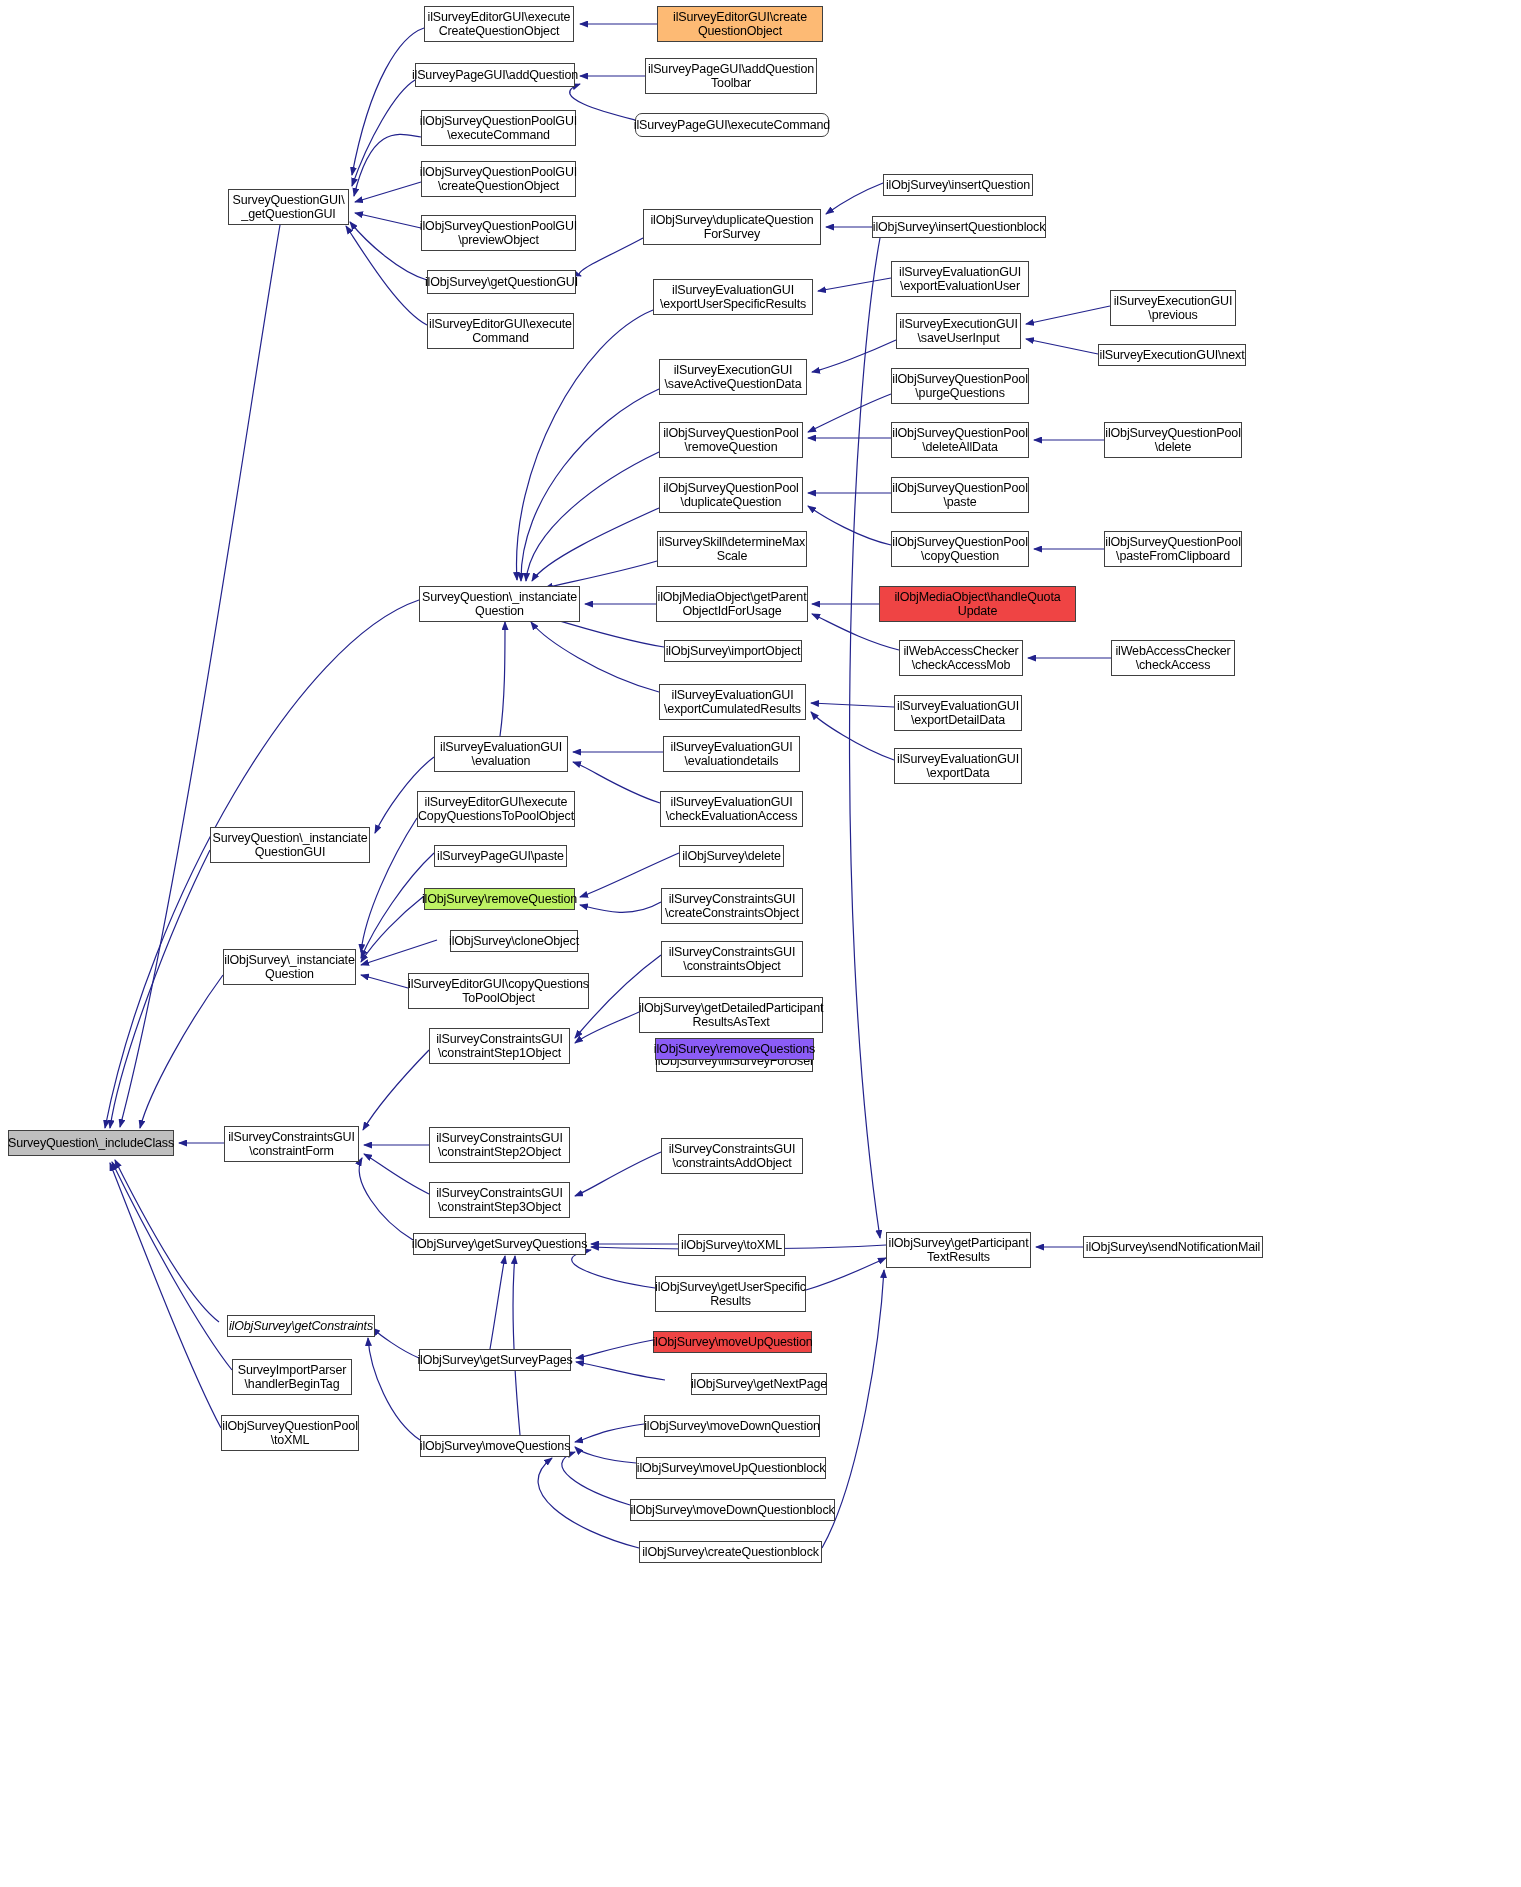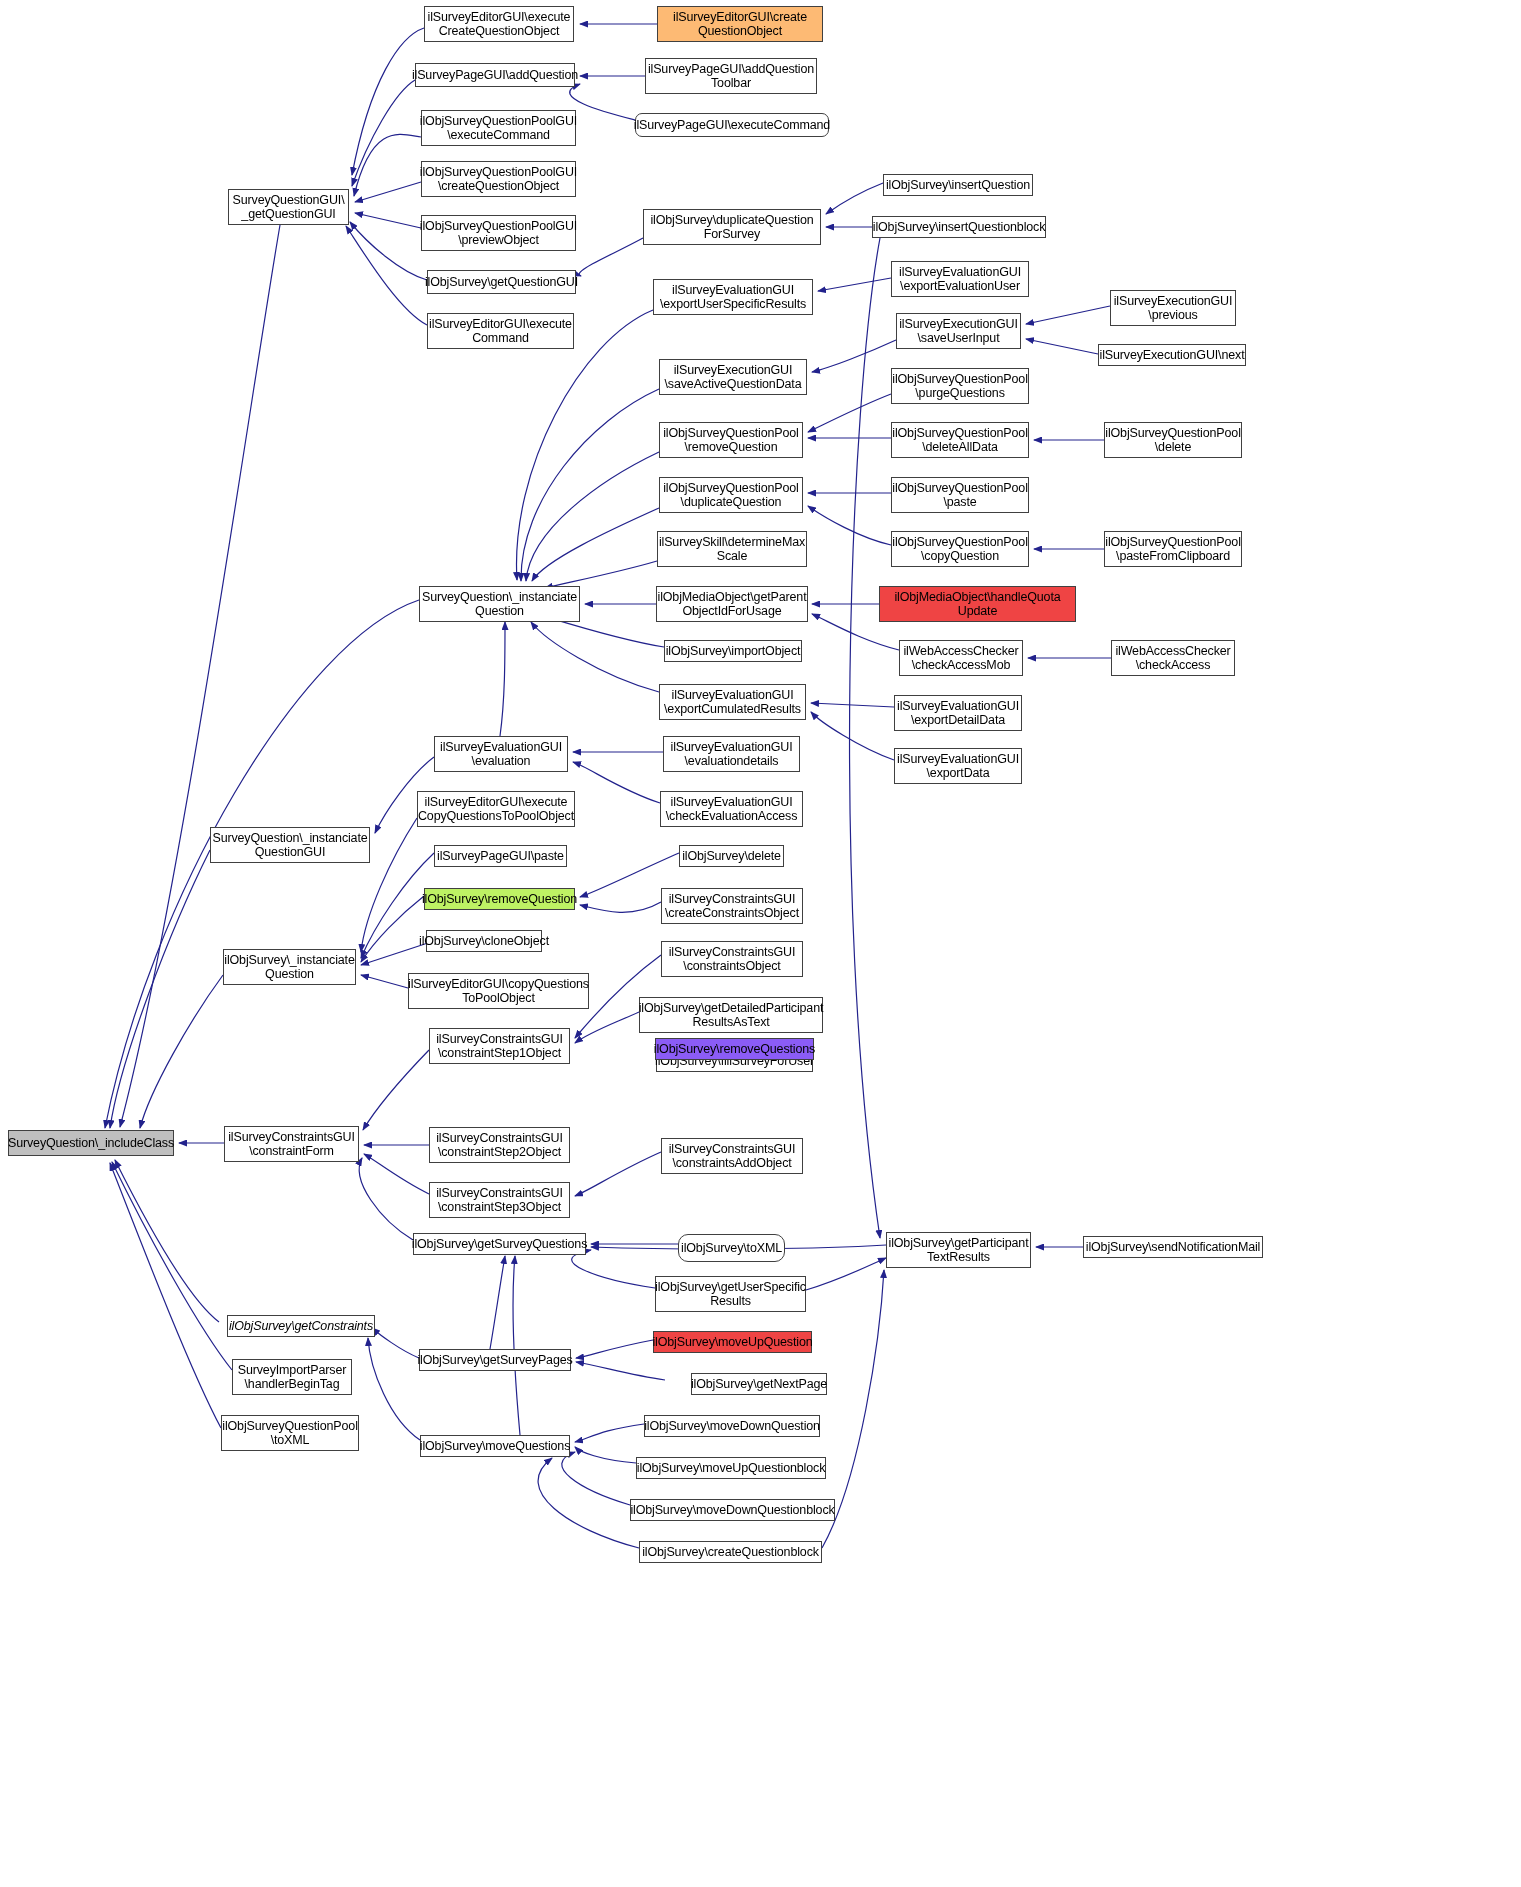--- a/index.html
+++ b/index.html
@@ -219,21 +219,21 @@
 CopyQuestionsToPoolObject</div>
       <div class="node thick" style="left: 660px; top: 791px; width: 143px; height: 36px; background: rgb(255, 255, 255); border-color: rgb(64, 64, 64);">ilSurveyEvaluationGUI
 \checkEvaluationAccess</div>
       <div class="node thick" style="left: 210px; top: 827px; width: 160px; height: 36px; background: rgb(255, 255, 255); border-color: rgb(64, 64, 64);">SurveyQuestion\_instanciate
 QuestionGUI</div>
       <div class="node thick" style="left: 434px; top: 845px; width: 133px; height: 22px; background: rgb(255, 255, 255); border-color: rgb(64, 64, 64);">ilSurveyPageGUI\paste</div>
       <div class="node thick" style="left: 679px; top: 845px; width: 105px; height: 22px; background: rgb(255, 255, 255); border-color: rgb(64, 64, 64);">ilObjSurvey\delete</div>
       <div class="node thick" style="left: 424px; top: 888px; width: 151px; height: 22px; background: #bef264; border-color: rgb(64, 64, 64);">ilObjSurvey\removeQuestion</div>
       <div class="node thick" style="left: 661px; top: 888px; width: 142px; height: 36px; background: rgb(255, 255, 255); border-color: rgb(64, 64, 64);">ilSurveyConstraintsGUI
 \createConstraintsObject</div>
-      <div class="node thick" style="left: 426px; top: 930px; width: 116px; height: 22px; background: rgb(255, 255, 255); border-color: rgb(64, 64, 64);">ilObjSurvey\cloneObject</div>
+      <div class="node thick" style="left: 450px; top: 930px; width: 128px; height: 22px; background: rgb(255, 255, 255); border-color: rgb(64, 64, 64);">ilObjSurvey\cloneObject</div>
       <div class="node thick" style="left: 661px; top: 941px; width: 142px; height: 36px; background: rgb(255, 255, 255); border-color: rgb(64, 64, 64);">ilSurveyConstraintsGUI
 \constraintsObject</div>
       <div class="node thick" style="left: 223px; top: 949px; width: 133px; height: 36px; background: rgb(255, 255, 255); border-color: rgb(64, 64, 64);">ilObjSurvey\_instanciate
 Question</div>
       <div class="node thick" style="left: 408px; top: 973px; width: 181px; height: 36px; background: rgb(255, 255, 255); border-color: rgb(64, 64, 64);">ilSurveyEditorGUI\copyQuestions
 ToPoolObject</div>
       <div class="node thick" style="left: 639px; top: 997px; width: 184px; height: 36px; background: rgb(255, 255, 255); border-color: rgb(64, 64, 64);">ilObjSurvey\getDetailedParticipant
 ResultsAsText</div>
       <div class="node thick" style="left: 429px; top: 1028px; width: 141px; height: 36px; background: rgb(255, 255, 255); border-color: rgb(64, 64, 64);">ilSurveyConstraintsGUI
 \constraintStep1Object</div>
@@ -241,21 +241,21 @@
       <div class="node thick" style="left: 655px; top: 1038px; width: 159px; height: 22px; background: #8b5cf6; border-color: rgb(64, 64, 64);">ilObjSurvey\removeQuestions</div>
       <div class="node thick" style="left: 224px; top: 1126px; width: 135px; height: 36px; background: rgb(255, 255, 255); border-color: rgb(64, 64, 64);">ilSurveyConstraintsGUI
 \constraintForm</div>
       <div class="node thick" style="left: 429px; top: 1127px; width: 141px; height: 36px; background: rgb(255, 255, 255); border-color: rgb(64, 64, 64);">ilSurveyConstraintsGUI
 \constraintStep2Object</div>
       <div class="node thick" style="left: 661px; top: 1138px; width: 142px; height: 36px; background: rgb(255, 255, 255); border-color: rgb(64, 64, 64);">ilSurveyConstraintsGUI
 \constraintsAddObject</div>
       <div class="node thick" style="left: 429px; top: 1182px; width: 141px; height: 36px; background: rgb(255, 255, 255); border-color: rgb(64, 64, 64);">ilSurveyConstraintsGUI
 \constraintStep3Object</div>
       <div class="node thick" style="left: 413px; top: 1233px; width: 173px; height: 22px; background: rgb(255, 255, 255); border-color: rgb(64, 64, 64);">ilObjSurvey\getSurveyQuestions</div>
-      <div class="node thick" style="left: 678px; top: 1234px; width: 107px; height: 28px; background: rgb(255, 255, 255); border-color: rgb(64, 64, 64); border-radius: 10px;">ilObjSurvey\toXML</div>
+      <div class="node thick" style="left: 678px; top: 1234px; width: 107px; height: 22px; background: rgb(255, 255, 255); border-color: rgb(64, 64, 64);">ilObjSurvey\toXML</div>
       <div class="node thick" style="left: 886px; top: 1232px; width: 145px; height: 36px; background: rgb(255, 255, 255); border-color: rgb(64, 64, 64);">ilObjSurvey\getParticipant
 TextResults</div>
       <div class="node thick" style="left: 1083px; top: 1236px; width: 180px; height: 22px; background: rgb(255, 255, 255); border-color: rgb(64, 64, 64);">ilObjSurvey\sendNotificationMail</div>
       <div class="node thick" style="left: 655px; top: 1276px; width: 151px; height: 36px; background: rgb(255, 255, 255); border-color: rgb(64, 64, 64);">ilObjSurvey\getUserSpecific
 Results</div>
       <div class="node thick" style="left: 227px; top: 1315px; width: 148px; height: 22px; background: rgb(255, 255, 255); border-color: rgb(64, 64, 64); font-style: italic;">ilObjSurvey\getConstraints</div>
       <div class="node thick" style="left: 653px; top: 1331px; width: 159px; height: 22px; background: #ef4444; border-color: rgb(64, 64, 64);">ilObjSurvey\moveUpQuestion</div>
       <div class="node thick" style="left: 419px; top: 1349px; width: 152px; height: 22px; background: rgb(255, 255, 255); border-color: rgb(64, 64, 64);">ilObjSurvey\getSurveyPages</div>
       <div class="node thick" style="left: 232px; top: 1359px; width: 120px; height: 36px; background: rgb(255, 255, 255); border-color: rgb(64, 64, 64);">SurveyImportParser
 \handlerBeginTag</div>

